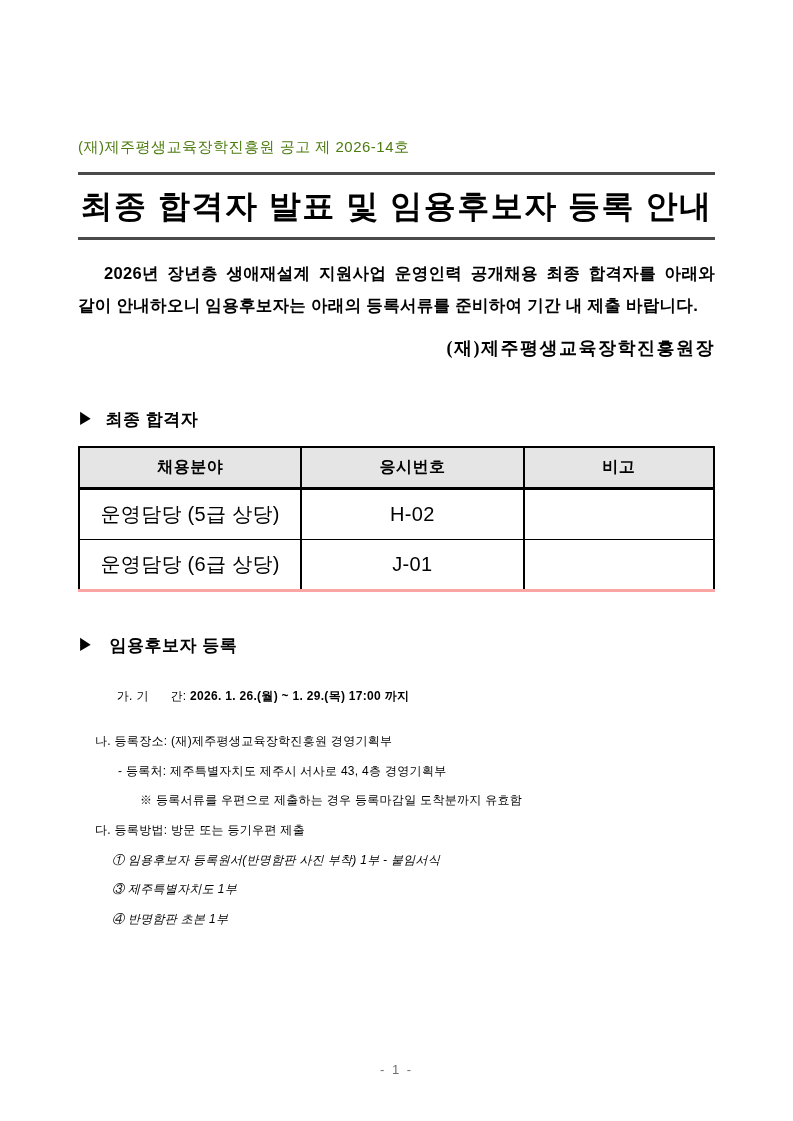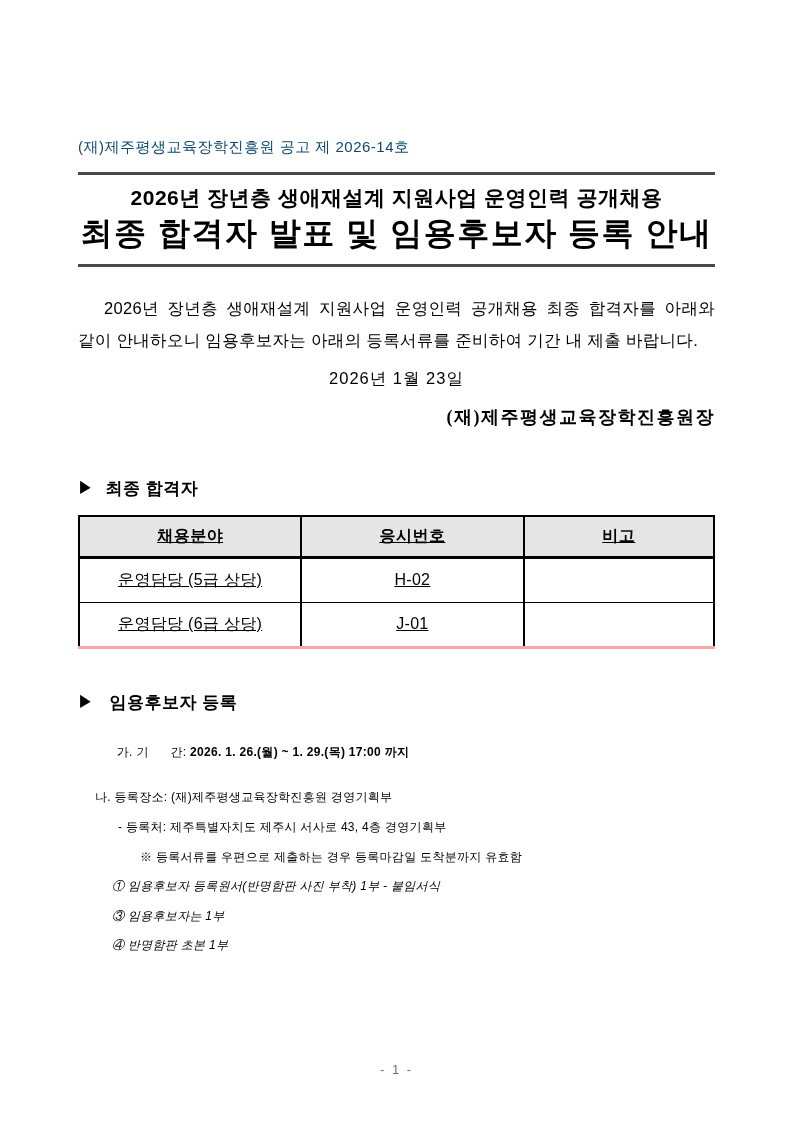--- a/index.html
+++ b/index.html
@@ -18,21 +18,21 @@
   .page {
     position: absolute;
     inset: 0;
     padding: 0 78px;
     box-sizing: border-box;
   }
   .doc-number {
     margin-top: 138px;
     font-size: 15px;
     letter-spacing: 0.5px;
-    color: #0c4a6e;
+    color: #4d7c0f;
   }
   .title-block {
     margin-top: 15px;
     border-top: 3px solid #4a4a4a;
     border-bottom: 3px solid #4a4a4a;
     padding: 9px 0 11px 0;
     text-align: center;
   }
   .title-line1 {
     font-size: 21px;
@@ -41,27 +41,28 @@
     line-height: 1.3;
   }
   .title-line2 {
     font-size: 32px;
     font-weight: bold;
     letter-spacing: 1.5px;
     line-height: 1.25;
     margin-top: 2px;
   }
   .body-paragraph {
-    margin-top: 25px;
+    margin-top: 17px;
     font-size: 16.5px;
     line-height: 1.95;
     text-align: justify;
     text-indent: 26px;
     letter-spacing: 0.3px;
     word-break: keep-all;
+    font-weight: bold;
   }
   .date-line {
     margin-top: 11px;
     text-align: center;
     font-size: 16.5px;
     letter-spacing: 1px;
   }
   .signature-line {
     margin-top: 15px;
     text-align: right;
@@ -82,37 +83,36 @@
     margin-right: 12px;
   }
   .section-1 { margin-top: 48px; }
   .section-2 { margin-top: 42px; }
   .section-2 .marker { margin-right: 16px; }
   table.pass-table {
     width: 100%;
     border-collapse: collapse;
     margin-top: 15px;
     table-layout: fixed;
-    text-decoration: underline;
   }
   table.pass-table th {
     background: #e5e5e5;
     border: 2px solid #000000;
     border-bottom: 3px solid #000000;
     font-size: 16px;
     font-weight: bold;
     padding: 9px 4px;
     letter-spacing: 0.5px;
   }
   table.pass-table td {
     border: 1px solid #000000;
     border-left: 2px solid #000000;
     border-right: 2px solid #000000;
     text-align: center;
-    font-size: 16px;
+    font-size: 20px;
     padding: 11px 4px;
     letter-spacing: 0.3px;
   }
   table.pass-table tr:last-child td {
     border-bottom: 3px solid #fca5a5;
   }
   .col-field  { width: 35%; }
   .col-number { width: 35%; }
   .col-note   { width: 30%; }
   .reg-list {
@@ -143,27 +143,25 @@
   }
 </style>
 </head>
 <body>
 
 <div class="page">
 
   <div class="doc-number">(재)제주평생교육장학진흥원 공고 제 2026-14호</div>
 
   <div class="title-block">
-    <div class="title-line1">2026년 장년층 생애재설계 지원사업 운영인력 공개채용</div>
     <div class="title-line2">최종 합격자 발표 및 임용후보자 등록 안내</div>
   </div>
 
   <div class="body-paragraph">2026년 장년층 생애재설계 지원사업 운영인력 공개채용 최종 합격자를 아래와 같이 안내하오니 임용후보자는 아래의 등록서류를 준비하여 기간 내 제출 바랍니다.</div>
 
-  <div class="date-line">2026년 1월 23일</div>
 
   <div class="signature-line">(재)제주평생교육장학진흥원장</div>
 
   <div class="section-heading section-1">
     <span class="marker">▶</span>
     <span>최종 합격자</span>
   </div>
 
   <table class="pass-table">
     <colgroup>
@@ -197,20 +195,21 @@
     <span>임용후보자 등록</span>
   </div>
 
   <div class="reg-list">
     <div class="li lvl1">
       <span>가. 기      간: </span><span class="b">2026. 1. 26.(월) ~ 1. 29.(목) 17:00 까지</span>
     </div>
     <div class="li lvl1">나. 등록장소: (재)제주평생교육장학진흥원 경영기획부</div>
     <div class="li lvl2">- 등록처: 제주특별자치도 제주시 서사로 43, 4층 경영기획부</div>
     <div class="li lvl3">※ 등록서류를 우편으로 제출하는 경우 등록마감일 도착분까지 유효함</div>
+    <div class="li lvl1">다. 등록방법: 방문 또는 등기우편 제출</div>
     <div class="li lvl2n">① 임용후보자 등록원서(반명함판 사진 부착) 1부 - 붙임서식</div>
-    <div class="li lvl2n">③ 임용후보자는 1부</div>
+    <div class="li lvl2n">③ 제주특별자치도 1부</div>
     <div class="li lvl2n">④ 반명함판 초본 1부</div>
   </div>
 
 </div>
 
 <div class="page-footer">- 1 -</div>
 
 </body></html>

